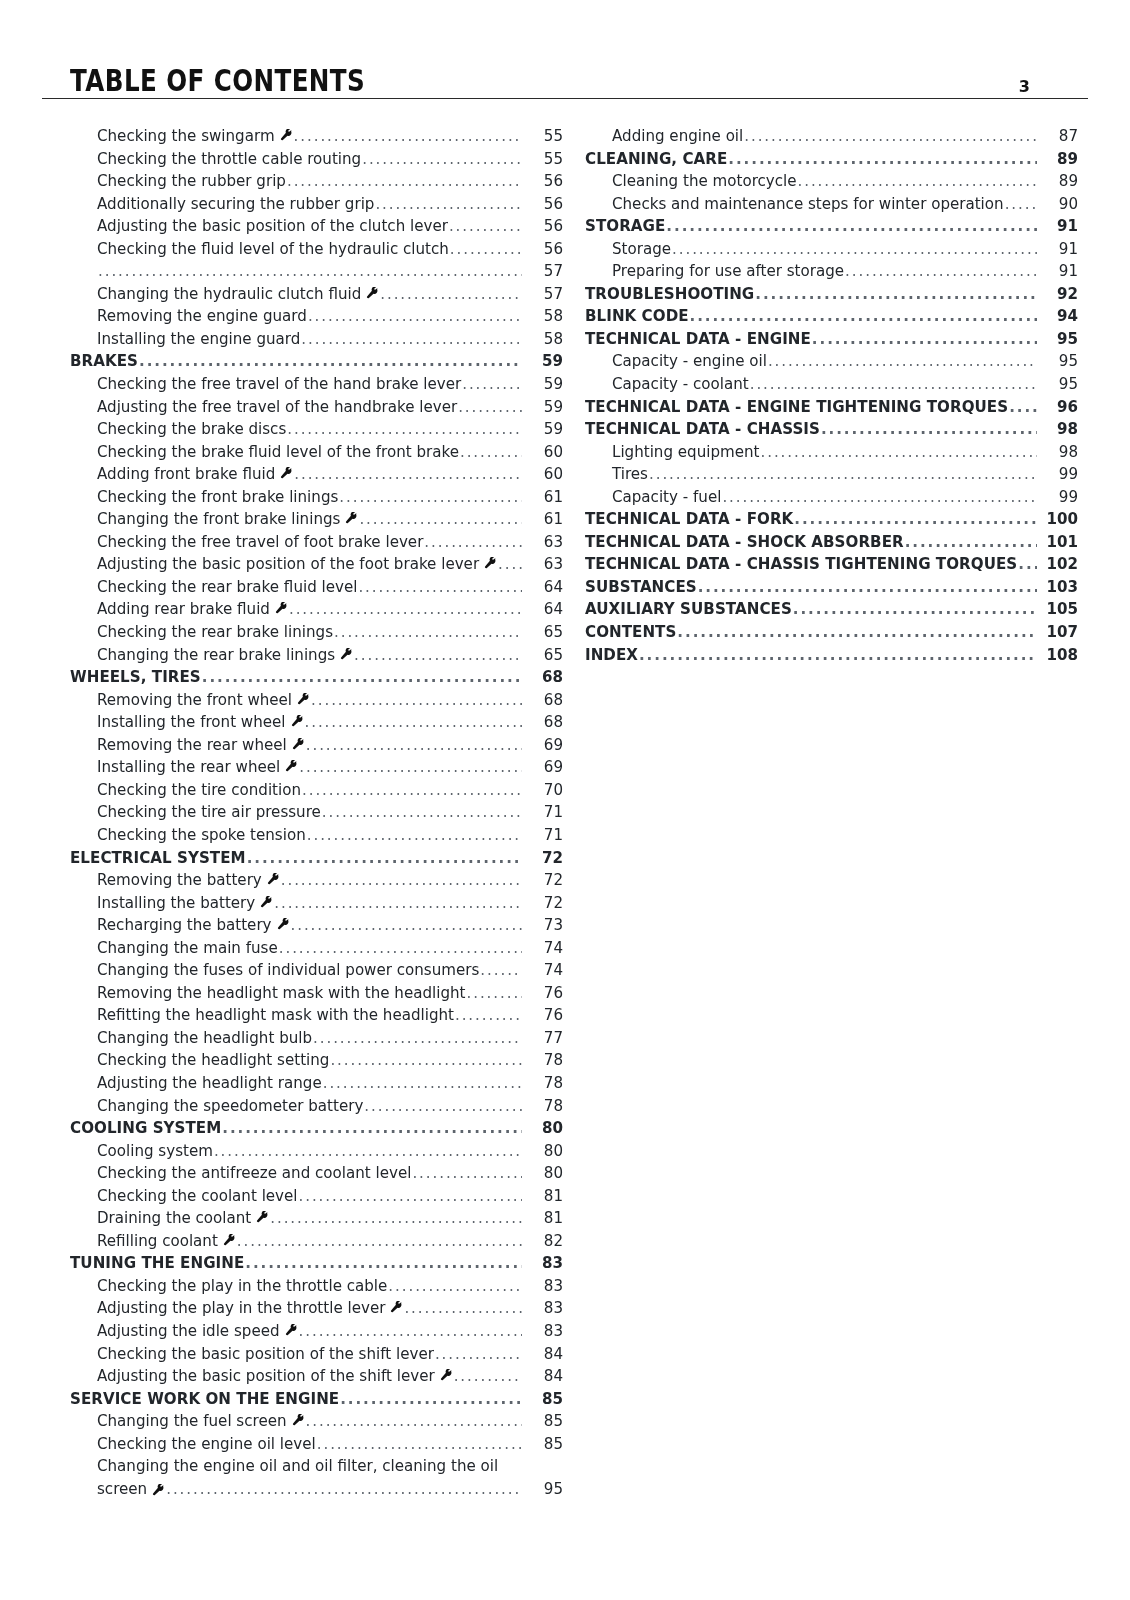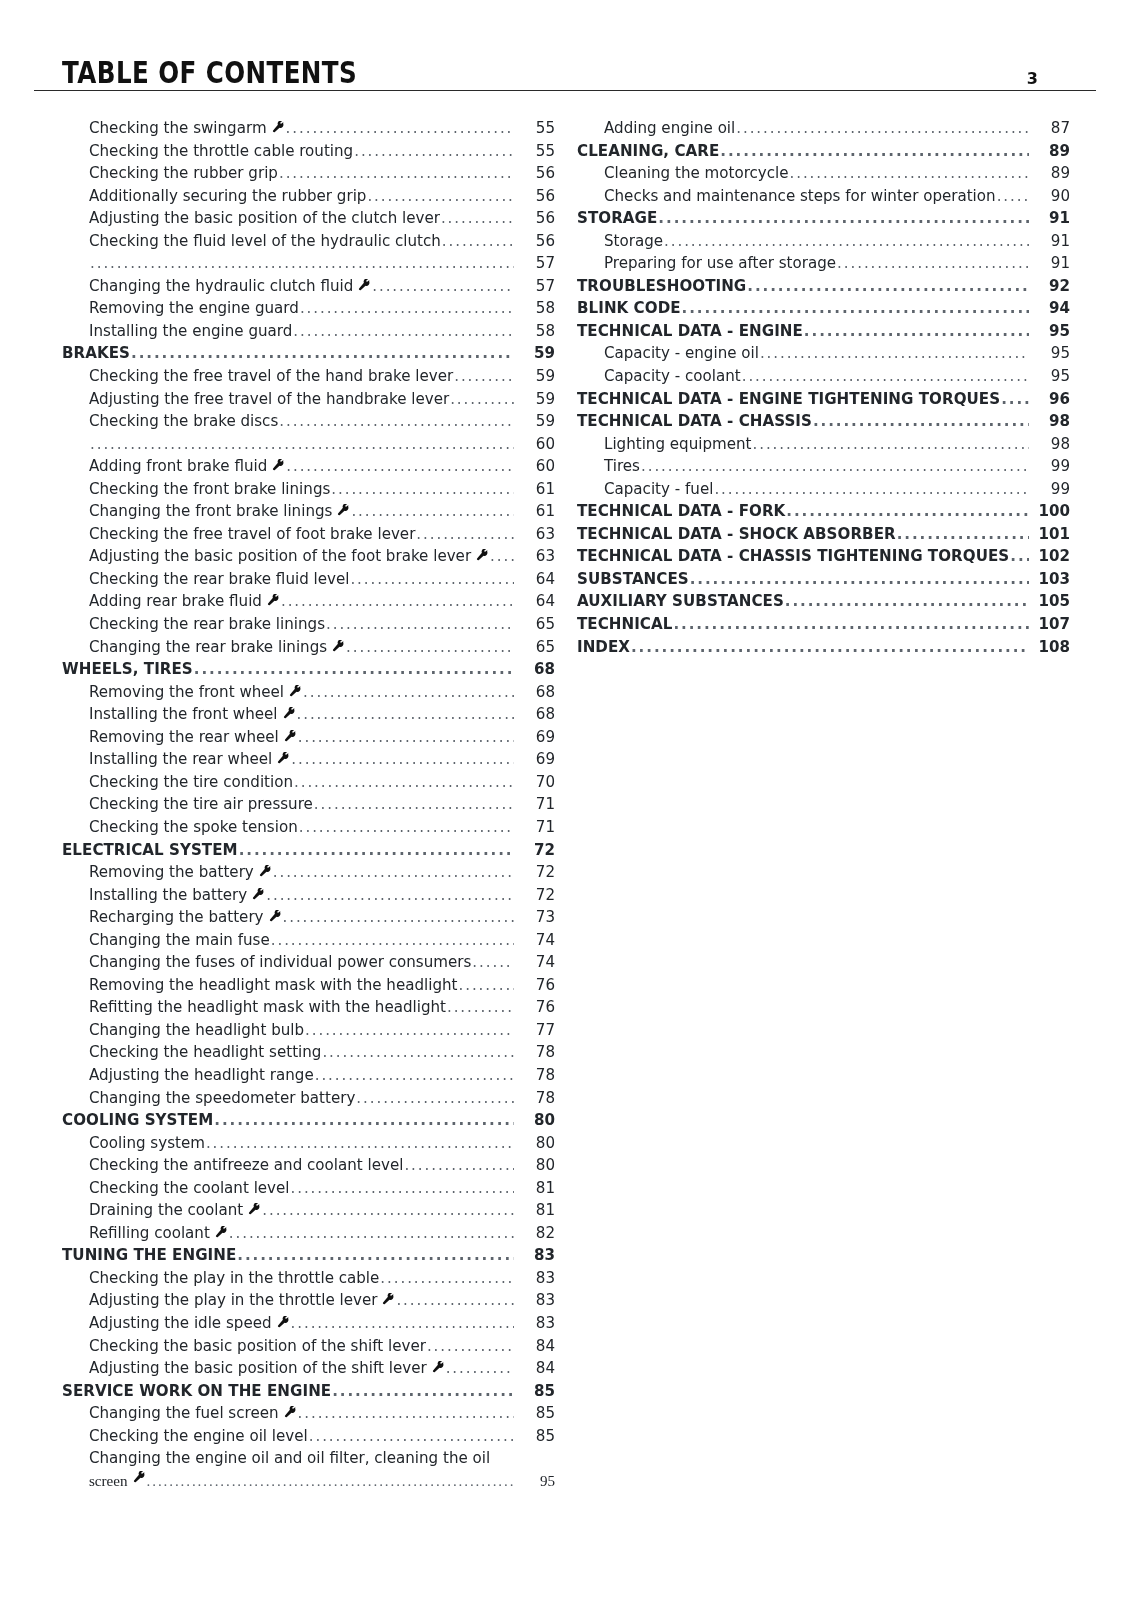--- a/index.html
+++ b/index.html
@@ -13,21 +13,21 @@
     font-family: "DejaVu Sans", sans-serif;
     color: #1b1b1b;
     position: relative;
     overflow: hidden;
   }
 
   .page {
     width: 1130px;
     height: 1600px;
     box-sizing: border-box;
-    padding: 4px;
+    padding: 12px;
     position: relative;
   }
 
   
   .header {
     position: relative;
     margin: 0 30px 0 30px;
     padding-top: 36px;
     height: 50px;
     border-bottom: 1.6px solid #2a2a2a;
@@ -125,23 +125,22 @@
     font-size: 15.1px;
     line-height: 22.55px;
     color: #22262b;
     padding-left: 27px;
   }
   .entry-wrap .wrap-first {
     white-space: nowrap;
   }
   .entry-wrap .wrap-second {
     display: flex;
-    align-items: flex-start;
+    align-items: center;
     white-space: nowrap;
-    font-family: Liberation Serif, serif;
   }
 </style>
 </head>
 <body>
 
 <div class="page">
 
   <div class="header">
     <div class="header-title">TABLE OF CONTENTS</div>
     <div class="header-pagenum">3</div>
@@ -222,20 +221,21 @@
           <span class="entry-label">Adjusting the free travel of the handbrake lever</span>
           <span class="leader">...................................................................................................</span>
           <span class="entry-page">59</span>
         </div>
         <div class="entry level2">
           <span class="entry-label">Checking the brake discs</span>
           <span class="leader">...................................................................................................</span>
           <span class="entry-page">59</span>
         </div>
         <div class="entry level2">
+          <span class="entry-label">Checking the brake fluid level of the front brake</span>
           <span class="leader">...................................................................................................</span>
           <span class="entry-page">60</span>
         </div>
         <div class="entry level2">
           <span class="entry-label">Adding front brake fluid</span>
           <span class="wrench">
             <svg viewBox="0 0 24 24" width="13" height="13">
               <path fill="#111111" d="M21.2 3.1c-.2-.5-.8-.6-1.2-.3l-3.1 2.4-1.5-.6-.3-1.6 3.1-2.4c.4-.3.3-.9-.2-1.1-2.2-.8-4.8-.2-6.4 1.7-1.4 1.7-1.6 4-.7 5.9L2.4 16.9c-.9.8-1 2.2-.2 3.1.8.9 2.2 1 3.1.2l8.6-7.7c1.9.7 4.1.3 5.6-1.3 1.7-1.8 2.1-4.4 1.1-6.6z"></path>
             </svg>
           </span>
@@ -661,21 +661,21 @@
           <span class="entry-label">SUBSTANCES</span>
           <span class="leader">...................................................................................................</span>
           <span class="entry-page">103</span>
         </div>
         <div class="entry level1">
           <span class="entry-label">AUXILIARY SUBSTANCES</span>
           <span class="leader">...................................................................................................</span>
           <span class="entry-page">105</span>
         </div>
         <div class="entry level1">
-          <span class="entry-label">TECHNICAL</span>
+          <span class="entry-label">CONTENTS</span>
           <span class="leader">...................................................................................................</span>
           <span class="entry-page">107</span>
         </div>
         <div class="entry level1">
           <span class="entry-label">INDEX</span>
           <span class="leader">...................................................................................................</span>
           <span class="entry-page">108</span>
         </div>
       </div>
   </div>

